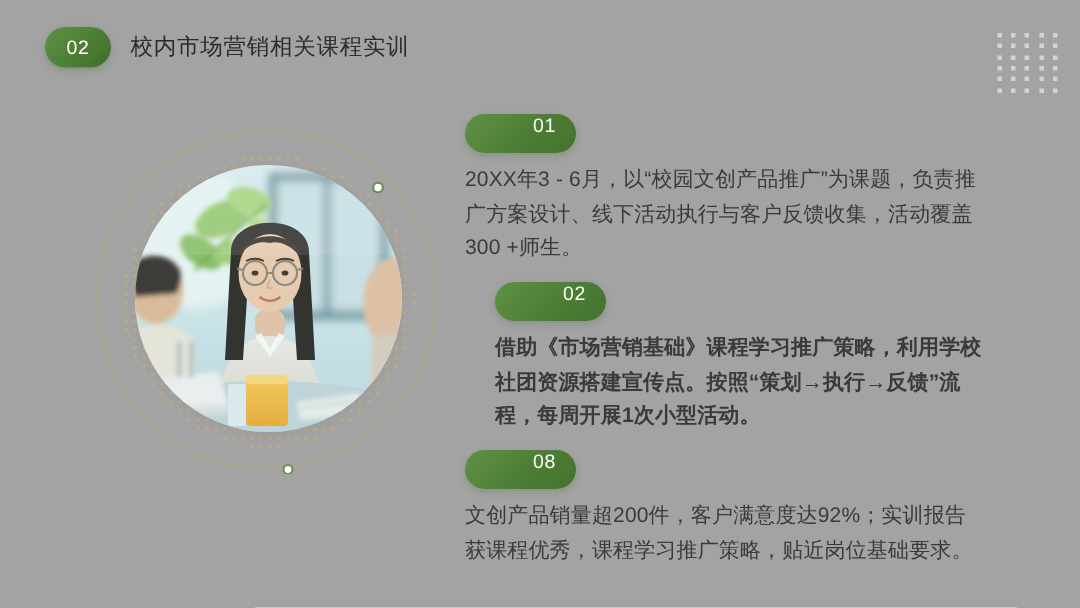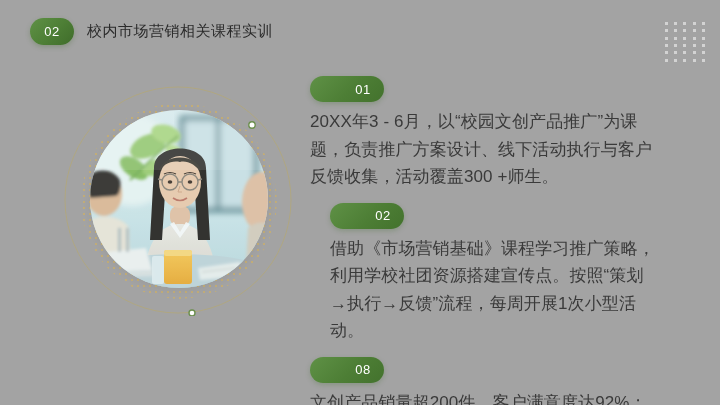--- a/index.html
+++ b/index.html
@@ -127,37 +127,38 @@
   .block.indent {
     margin-left: 20px;
   }
   .num-badge {
     width: 42px;
     height: 26px;
     border-radius: 13px;
     background: linear-gradient(135deg, #5f9146 0%, #4d7e35 55%, #43722d 100%);
     box-shadow: 0 2px 5px rgba(70, 110, 50, 0.28);
     display: flex;
-    align-items: center;
+    align-items: flex-start;
     justify-content: center;
     color: #ffffff;
     font-size: 13px;
     letter-spacing: 0.5px;
     margin-bottom: 6px;
     padding-left: 32px;
   }
   .block-text {
-    font-size: 17px;
+    font-size: 14px;
     line-height: 1.62;
     color: #3a3a3a;
     letter-spacing: 0.1px;
     max-width: 345px;
   }
   .block.indent .block-text {
     max-width: 330px;
+    font-weight: bold;
   }
 </style>
 </head>
 <body>
 
 <div class="slide">
 
   <div class="header">
     <div class="header-badge">
       <span>02</span>

